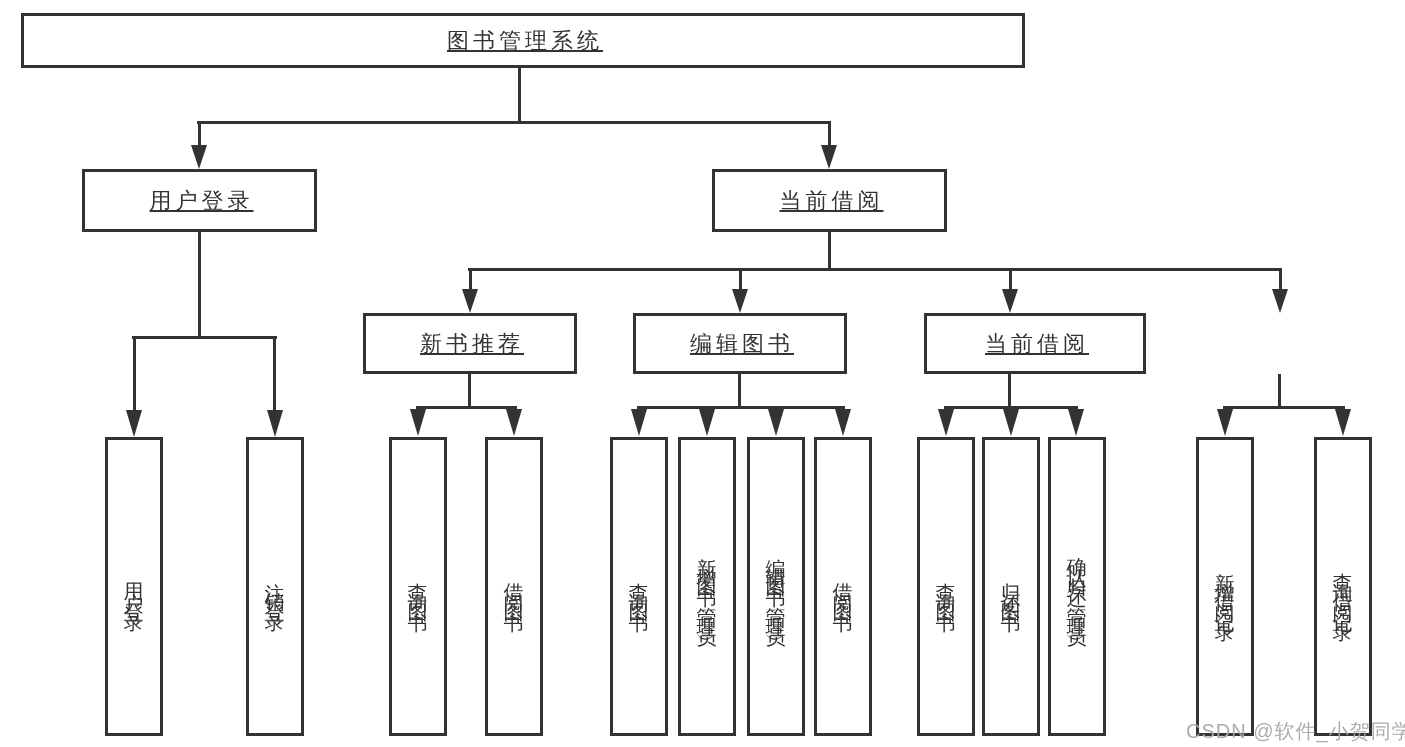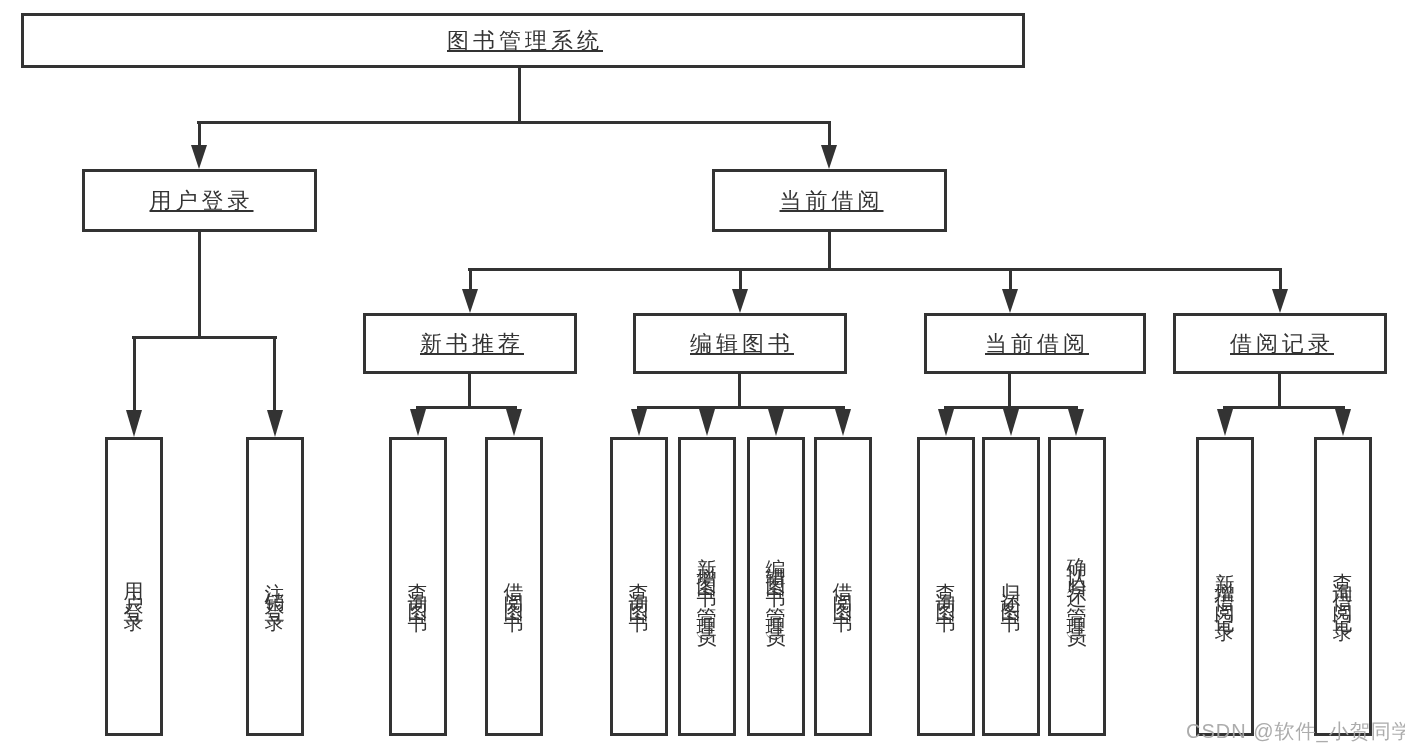--- a/index.html
+++ b/index.html
@@ -72,23 +72,20 @@
 
   <div class="box" style="left:363px;top:313px;width:214px;height:61px;">
     <span class="hlabel">新书推荐</span>
   </div>
   <div class="box" style="left:633px;top:313px;width:214px;height:61px;">
     <span class="hlabel">编辑图书</span>
   </div>
   <div class="box" style="left:924px;top:313px;width:222px;height:61px;">
     <span class="hlabel">当前借阅</span>
   </div>
-  <div class="box" style="left:1173px;top:313px;width:214px;height:61px;">
-    <span class="hlabel">借阅记录</span>
-  </div>
 
   <div class="line" style="left:468px;top:374px;width:3px;height:35px;"></div>
   <div class="line" style="left:416px;top:406px;width:101px;height:3px;"></div>
   <div class="arr tall" style="left:410px;top:409px;"></div>
   <div class="arr tall" style="left:506px;top:409px;"></div>
 
   <div class="line" style="left:738px;top:374px;width:3px;height:35px;"></div>
   <div class="line" style="left:637px;top:406px;width:208px;height:3px;"></div>
   <div class="arr tall" style="left:631px;top:409px;"></div>
   <div class="arr tall" style="left:699px;top:409px;"></div>

